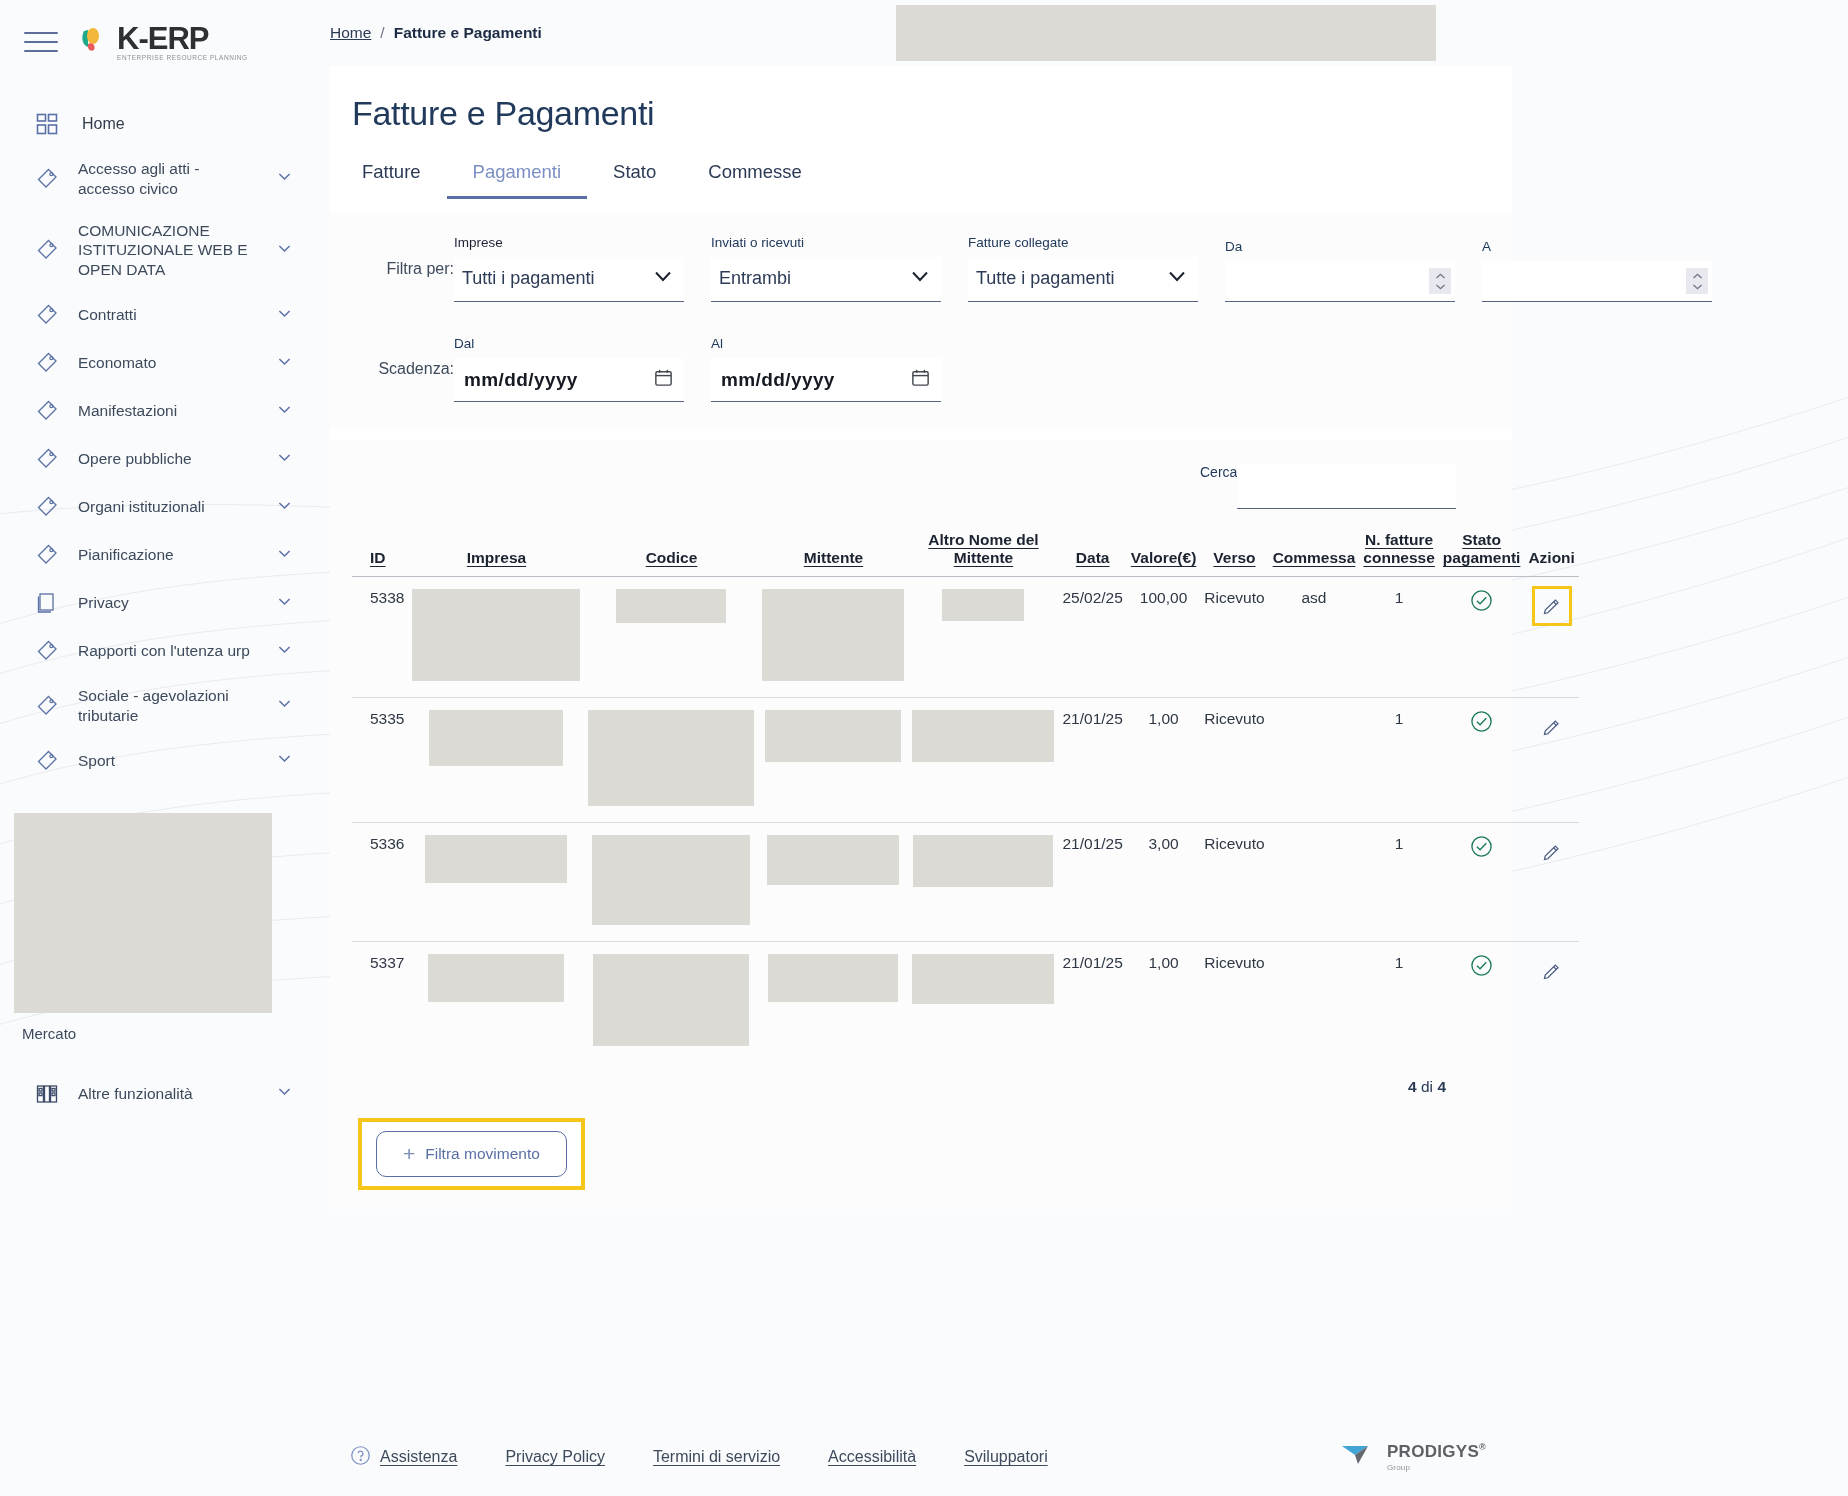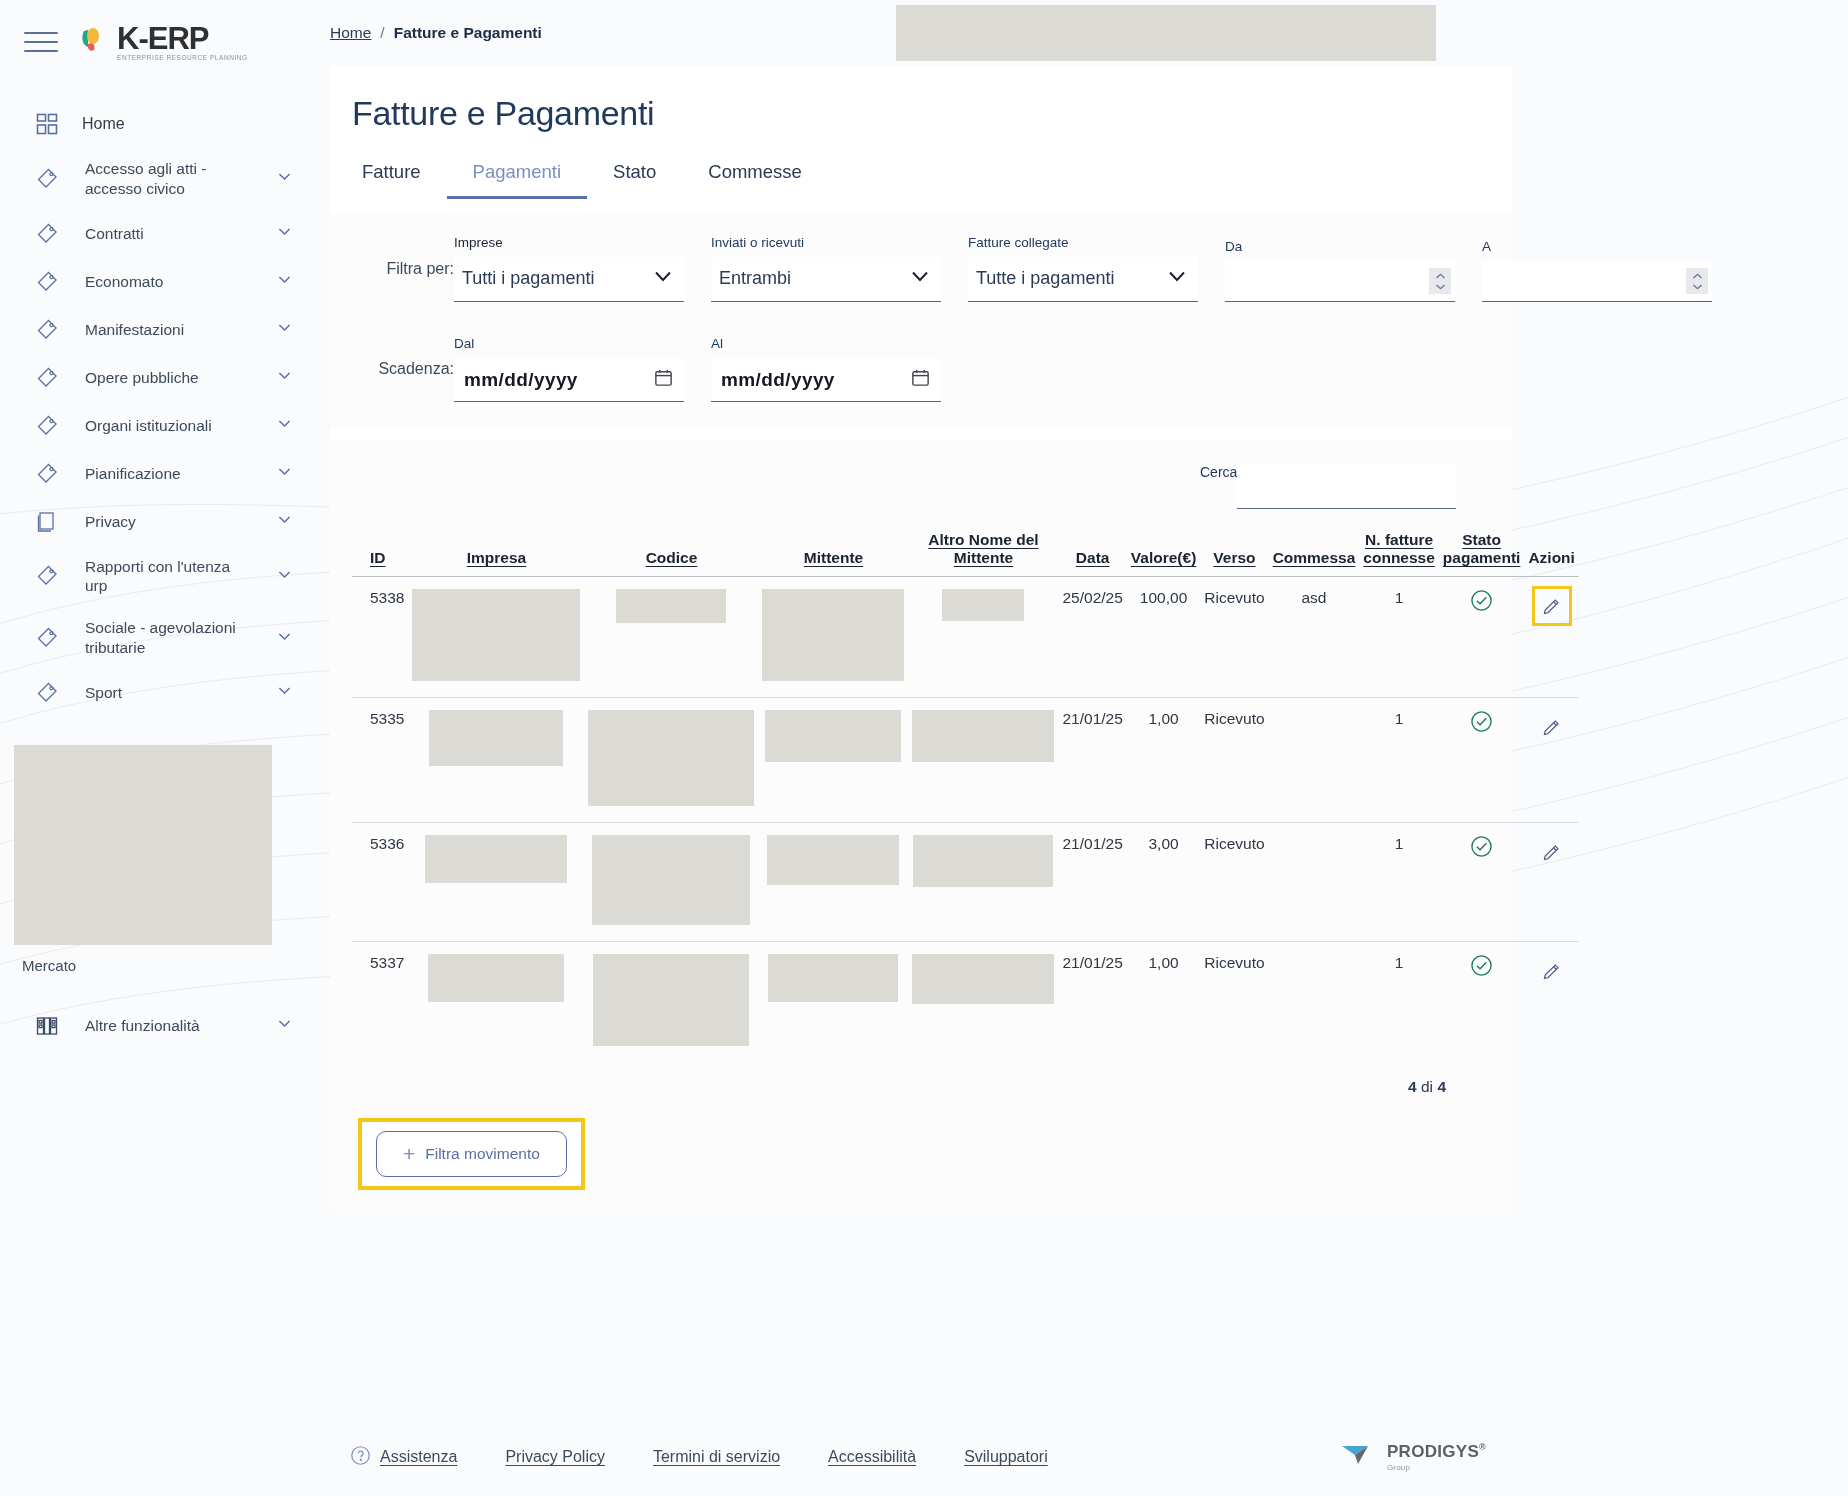--- a/index.html
+++ b/index.html
@@ -24,21 +24,21 @@
   .burger i{display:block;height:2px;background:#5d6f96;border-radius:2px;}
   .burger i:nth-child(1){width:34px;}
   .burger i:nth-child(2){width:34px;}
   .logo{display:flex;align-items:flex-start;gap:7px;}
   .logo-mark{position:relative;width:30px;height:30px;margin-top:2px;}
   .logo-text{line-height:1;}
   .logo-text .k{font-size:31px;font-weight:bold;letter-spacing:-1px;color:#2f3032;font-family:"Liberation Sans",sans-serif;}
   .logo-text .sub{display:block;font-size:6.5px;letter-spacing:0.55px;color:#8d8f95;margin-top:1px;white-space:nowrap;}
 
   .nav{margin-top:34px;}
-  .nav-item{display:flex;align-items:center;gap:25px;padding:11px 22px 11px 34px;cursor:pointer;min-height:48px;}
+  .nav-item{display:flex;align-items:center;gap:18px;padding:11px 22px 11px 34px;cursor:pointer;min-height:48px;}
   .nav-item .ico{flex:0 0 26px;width:26px;height:26px;display:flex;align-items:center;justify-content:center;}
   .nav-item .lbl{font-size:15.5px;color:#3d4a5c;line-height:1.28;flex:1;}
   .nav-item .chev{flex:0 0 18px;}
   .nav-home{padding-left:34px;gap:22px;}
   .nav-home .lbl{font-size:16px;color:#333c4d;}
 
   .redact{background:#dcdad5;}
   .side-thumb{width:258px;height:200px;margin:28px 14px 0 14px;}
   .side-thumb-cap{font-size:15px;color:#3d4a5c;padding:12px 0 0 22px;}
 
@@ -180,20 +180,34 @@
             </svg>
         </span>
         <span class="lbl">Accesso agli atti - accesso civico</span>
         <span class="chev">
           <svg width="17" height="17" viewBox="0 0 20 20" fill="none" stroke="#5a6fa5" stroke-width="1.7">
               <path d="M4 7 L10 13 L16 7"></path>
             </svg>
         </span>
       </div>
 
+      <div class="nav-item">
+        <span class="ico">
+          <svg width="24" height="24" viewBox="0 0 24 24" fill="none" stroke="#5a6fa5" stroke-width="1.3">
+              <path d="M13.5 2.5 L21 10 L11 20 L3.5 12.5 Z"></path>
+              <circle cx="16.4" cy="7.2" r="1.5"></circle>
+            </svg>
+        </span>
+        <span class="lbl">COMUNICAZIONE ISTITUZIONALE WEB E OPEN DATA</span>
+        <span class="chev">
+          <svg width="17" height="17" viewBox="0 0 20 20" fill="none" stroke="#5a6fa5" stroke-width="1.7">
+              <path d="M4 7 L10 13 L16 7"></path>
+            </svg>
+        </span>
+      </div>
 
       <div class="nav-item">
         <span class="ico">
           <svg width="24" height="24" viewBox="0 0 24 24" fill="none" stroke="#5a6fa5" stroke-width="1.3">
               <path d="M13.5 2.5 L21 10 L11 20 L3.5 12.5 Z"></path>
               <circle cx="16.4" cy="7.2" r="1.5"></circle>
             </svg>
         </span>
         <span class="lbl">Contratti</span>
         <span class="chev">

